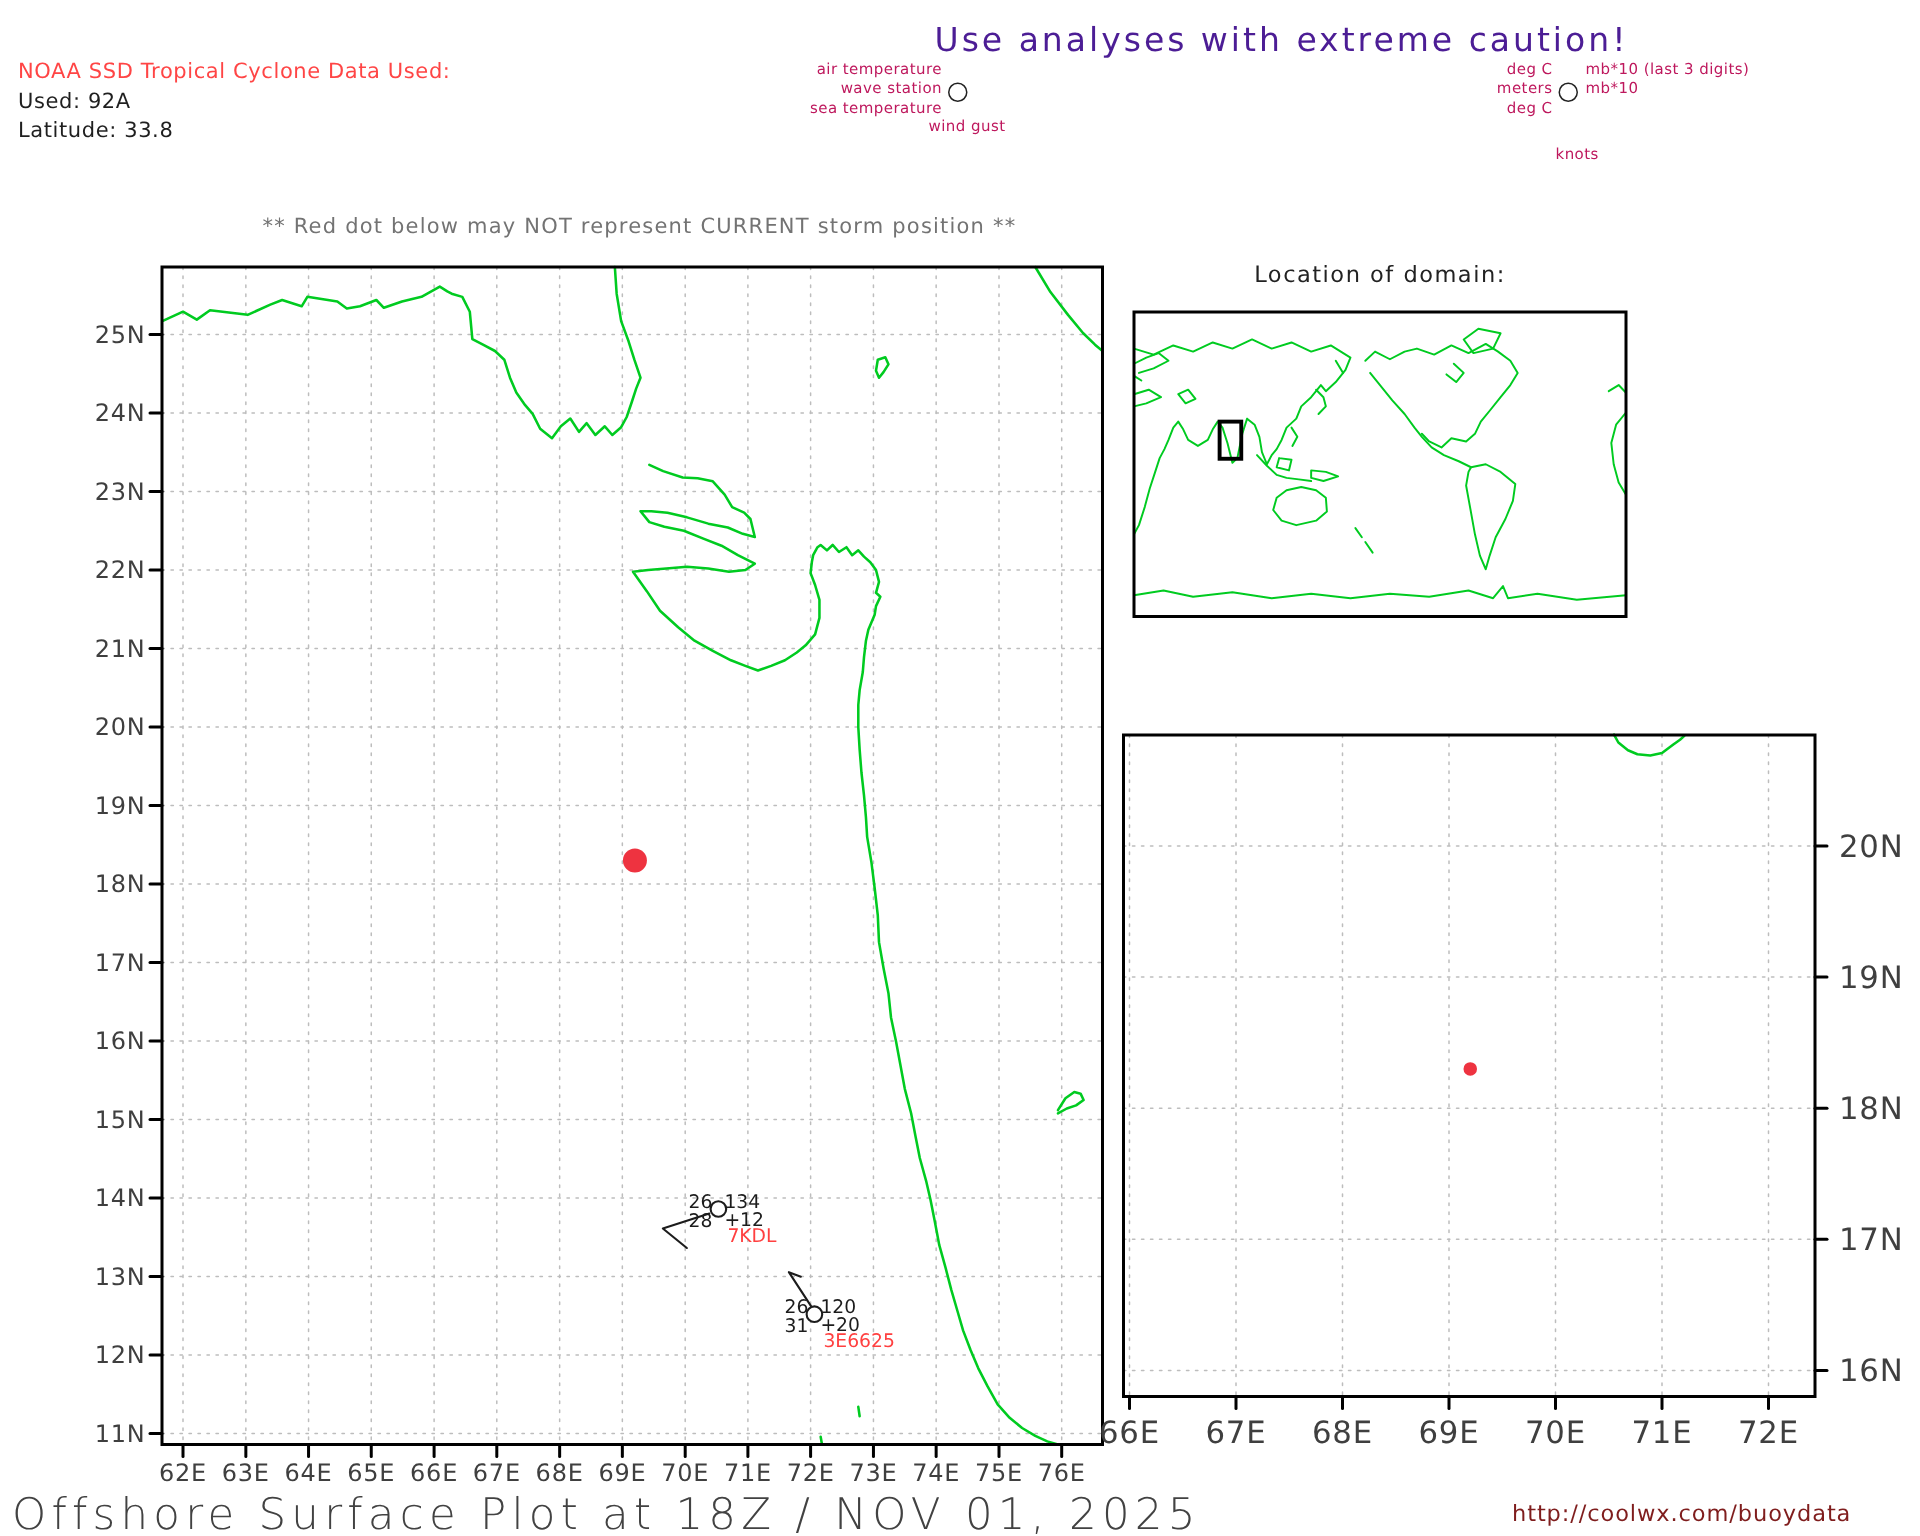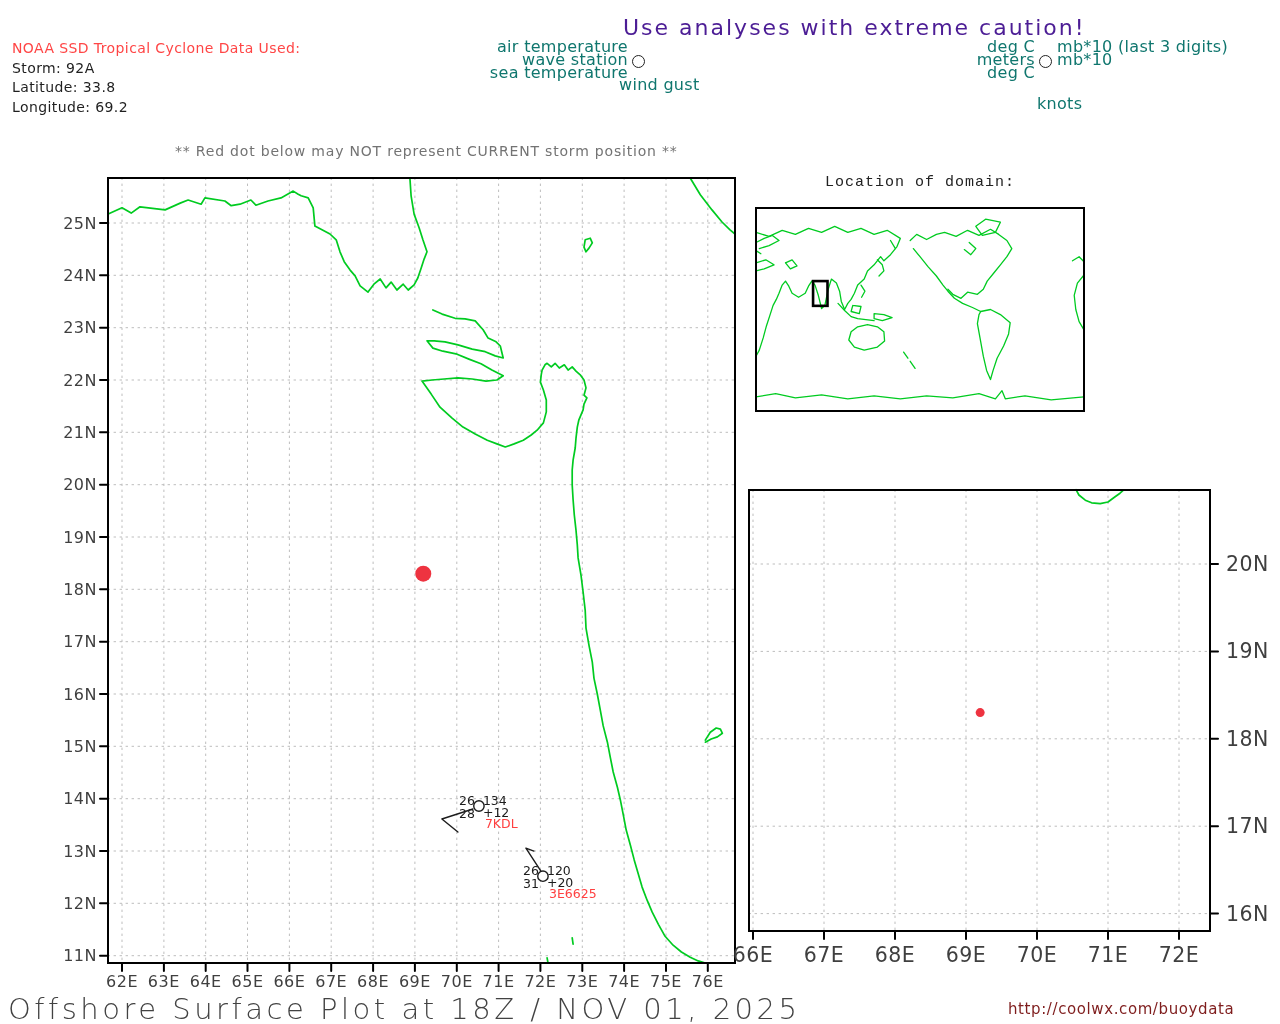--- a/index.html
+++ b/index.html
@@ -3,25 +3,25 @@
 <meta charset="utf-8">
 <style>
   html,body{margin:0;padding:0;background:#fff;}
   .page{position:relative;width:1280px;height:1024px;background:#ffffff;overflow:hidden;
         font-family:"DejaVu Sans","Liberation Sans",sans-serif;color:#1f1f1f;}
   .abs{position:absolute;white-space:nowrap;}
   .info-block{left:12px;top:4px;font-size:14px;line-height:19.5px;letter-spacing:0.4px;margin-top:35px;}
   .red{color:#ff4545;}
   .redbold{color:#ff2323;font-weight:bold;}
   .caution{left:623px;top:15px;font-size:22px;letter-spacing:2px;color:#4c1d95;}
-  .legend{font-size:16px;line-height:12.8px;letter-spacing:0.3px;color:#0f766e;}
+  .legend{font-size:10px;line-height:12.8px;letter-spacing:0.3px;color:#be185d;}
   .leg-left{text-align:right;}
   .leg-circle{position:absolute;width:11px;height:11px;border:1.4px solid #222;border-radius:50%;}
   .warning{left:175px;top:143px;font-size:14px;letter-spacing:0.8px;color:#737373;}
-  .inset-title{left:810px;top:174px;width:220px;text-align:center;font-size:15px;letter-spacing:1px;color:#222;font-family:Liberation Mono, monospace;}
+  .inset-title{left:810px;top:174px;width:220px;text-align:center;font-size:15px;letter-spacing:1px;color:#222;}
   .title{left:8px;top:992px;font-size:29px;font-weight:300;letter-spacing:3.5px;color:#424242;}
   .url{left:1008px;top:1000px;font-size:15px;letter-spacing:0.6px;color:#7f1d1d;}
   svg text{font-family:"DejaVu Sans","Liberation Sans",sans-serif;}
   #plot-svg{position:absolute;left:0;top:0;}
 </style>
 </head>
 <body>
 
 <div class="page">
 
@@ -199,23 +199,22 @@
       <polyline points="1084.0,275.0 1077.4,283.1 1074.2,295.3 1075.8,309.5 1079.1,321.7 1084.0,329.8" fill="none" stroke="#00cb20" stroke-width="1.3" stroke-linejoin="round" stroke-linecap="round"></polyline>
       <polyline points="1072.5,260.8 1079.1,256.7 1084.0,261.8" fill="none" stroke="#00cb20" stroke-width="1.3" stroke-linejoin="round" stroke-linecap="round"></polyline>
       <polyline points="756.0,250.6 760.9,253.7" fill="none" stroke="#00cb20" stroke-width="1.3" stroke-linejoin="round" stroke-linecap="round"></polyline>
       <polyline points="756.0,396.8 775.7,393.7 795.4,397.8 821.6,394.8 847.8,398.8 874.1,395.8 900.3,398.8 926.6,395.8 952.8,397.8 979.0,393.7 995.4,398.8 1002.0,390.7 1005.3,398.8 1025.0,395.8 1051.2,399.8 1084.0,396.8" fill="none" stroke="#00cb20" stroke-width="1.3" stroke-linejoin="round" stroke-linecap="round"></polyline>
       <rect x="756" y="208" width="328" height="203" fill="none" stroke="#000000" stroke-width="2"></rect>
       <rect x="813.072" y="281.08" width="14.432000000000002" height="24.766" fill="none" stroke="#000000" stroke-width="2.6"></rect>
     </svg>
 
   <div class="abs info-block">
     <div class="red">NOAA SSD Tropical Cyclone Data Used:</div>
-    <div>Storm: 92A</div>
+    <div>Used: 92A</div>
     <div>Latitude: 33.8</div>
-    <div>Longitude: 69.2</div>
   </div>
 
   <div class="abs caution">Use analyses with extreme caution!</div>
 
   <div class="abs legend leg-left" style="left:428px;top:41px;width:200px;">
     <div>air temperature</div>
     <div>wave station</div>
     <div>sea temperature</div>
   </div>
   <span class="leg-circle" style="left:632px;top:55px;"></span>

